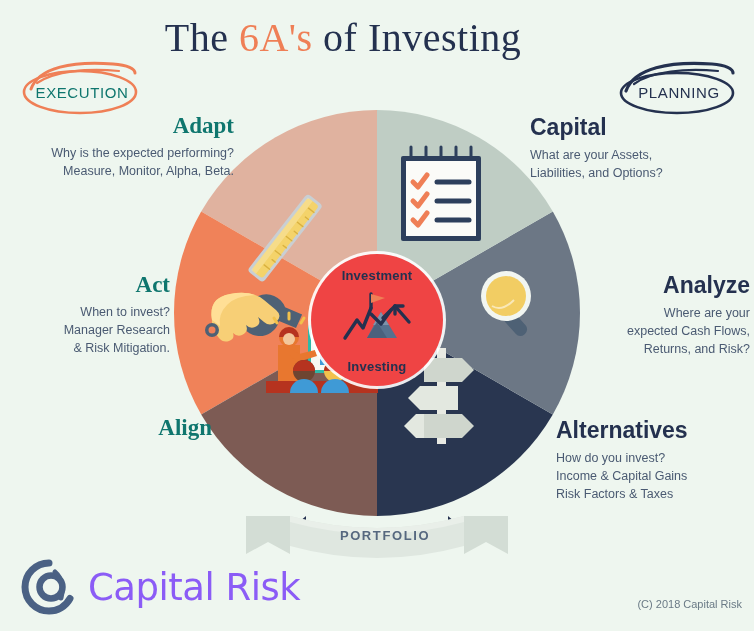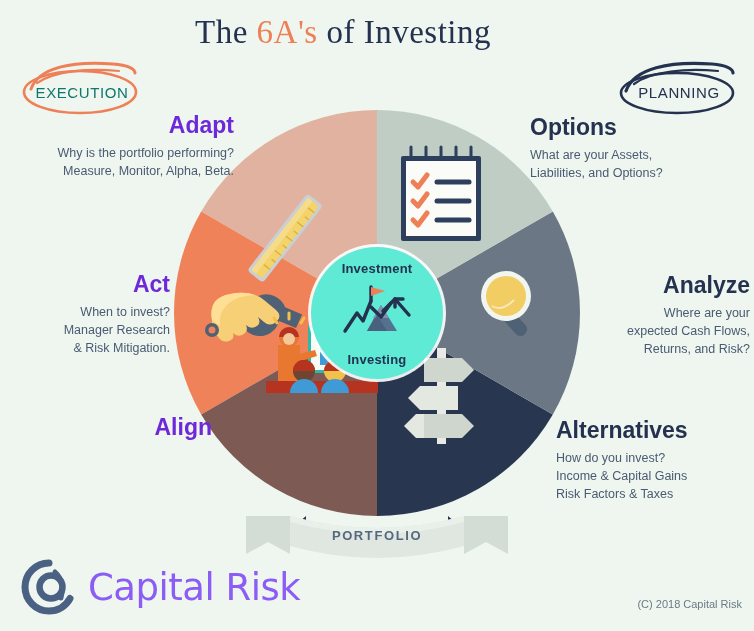--- a/index.html
+++ b/index.html
@@ -10,21 +10,21 @@
     overflow:hidden;
     position:relative;
   }
   .stage{position:absolute;left:0;top:0;width:754px;height:631px;}
 
   
   #title{
     position:absolute;left:0;top:14px;width:686px;
     text-align:center;
     font-family:"Liberation Serif", serif;
-    font-size:33px;font-weight:400;
+    font-size:40px;font-weight:400;
     color:#24314f;letter-spacing:.5px;
     white-space:pre;
   }
   #title .accent{color:#ef7f56;}
 
   
   .badge{position:absolute;width:150px;height:60px;}
   #badge-execution{left:7px;top:59px;}
   #badge-planning{left:604px;top:58px;}
   .badge svg{position:absolute;left:0;top:0;}
@@ -34,53 +34,53 @@
     font-size:15px;font-weight:400;letter-spacing:.6px;
   }
   #badge-execution .btxt{color:#0f766e;padding-top:6px;box-sizing:border-box;}
   #badge-planning .btxt{color:#24314f;padding-top:8px;box-sizing:border-box;}
 
   
   #wheel{position:absolute;left:174px;top:110px;width:406px;height:406px;}
 
   
   #hub{
-    position:absolute;left:311px;top:247px;width:132px;height:132px;
-    border-radius:50%;background:#5eead4;
+    position:absolute;left:311px;top:254px;width:132px;height:132px;
+    border-radius:50%;background:#ef4444;
     box-shadow:0 0 0 3px rgba(255,255,255,.9);
   }
   #hub .hub-top,#hub .hub-bot{
     position:absolute;width:132px;text-align:center;
     font-size:13px;font-weight:700;color:#24314f;letter-spacing:.2px;
   }
   #hub .hub-top{top:14px;}
   #hub .hub-bot{bottom:12px;}
   #hub .hub-icon{position:absolute;left:26px;top:34px;width:80px;height:60px;}
 
   
   .sect{position:absolute;}
   .sect .head{font-size:23px;font-weight:700;line-height:1.1;margin-bottom:7px;}
   .sect .body{font-size:12.5px;line-height:1.42;color:#4a5a72;white-space:pre-line;}
   .left{text-align:right;}
   .right{text-align:left;}
-  .head-orange{color:#6d28d9;}
+  .head-orange{color:#0f766e;font-family:Liberation Serif, serif;}
   .head-navy{color:#24314f;}
 
   #sect-adapt{left:12px;top:113px;width:222px;}
   #sect-act{left:12px;top:272px;width:158px;}
   #sect-align{left:12px;top:415px;width:200px;}
   #sect-assess{left:530px;top:115px;width:215px;}
   #sect-analyze{left:560px;top:273px;width:190px;text-align:right;}
   #sect-alternatives{left:556px;top:418px;width:196px;}
 
   
   #ribbon{position:absolute;left:246px;top:508px;width:262px;height:64px;}
   #ribbon .rtxt{
     position:absolute;left:0;top:20px;width:262px;text-align:center;
-    font-size:13px;font-weight:700;letter-spacing:1.6px;color:#56687f;
+    font-size:13px;font-weight:700;letter-spacing:1.6px;color:#56687f;padding-left:8px;
   }
 
   
   #logo{position:absolute;left:18px;top:558px;width:300px;height:62px;}
   #logo .ltxt{
     position:absolute;left:70px;top:8px;
     font-size:37px;font-weight:400;color:#8b5cf6;
     font-family:"DejaVu Sans", sans-serif;letter-spacing:-.5px;
   }
   #copyright{
@@ -243,37 +243,37 @@
         <polyline points="46,30 58,18 72,34"></polyline>
         <polyline points="58,18 58,26"></polyline>
         <polyline points="58,18 66,18"></polyline>
       </g>
     </svg>
     <div class="hub-bot">Investing</div>
   </div>
 
   <div class="sect left" id="sect-adapt">
     <div class="head head-orange">Adapt</div>
-    <div class="body">Why is the portfolio performing?
+    <div class="body">Why is the expected performing?
 Measure, Monitor, Alpha, Beta.</div>
   </div>
 
   <div class="sect left" id="sect-act">
     <div class="head head-orange">Act</div>
     <div class="body">When to invest?
 Manager Research
 &amp; Risk Mitigation.</div>
   </div>
 
   <div class="sect left" id="sect-align">
     <div class="head head-orange">Align</div>
   </div>
 
   <div class="sect right" id="sect-assess">
-    <div class="head head-navy">Options</div>
+    <div class="head head-navy">Capital</div>
     <div class="body">What are your Assets,
 Liabilities, and Options?</div>
   </div>
 
   <div class="sect right" id="sect-analyze">
     <div class="head head-navy">Analyze</div>
     <div class="body">Where are your
 expected Cash Flows,
 Returns, and Risk?</div>
   </div>

